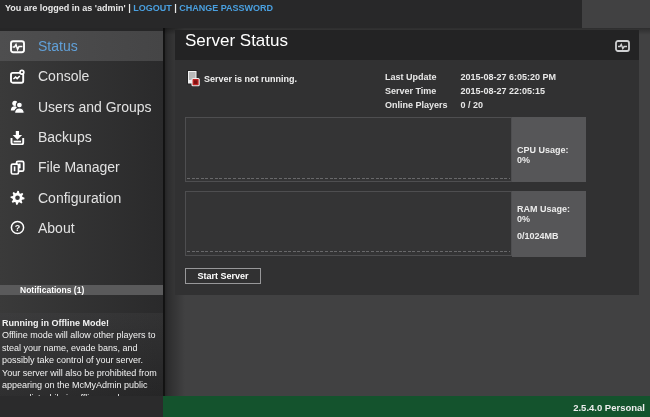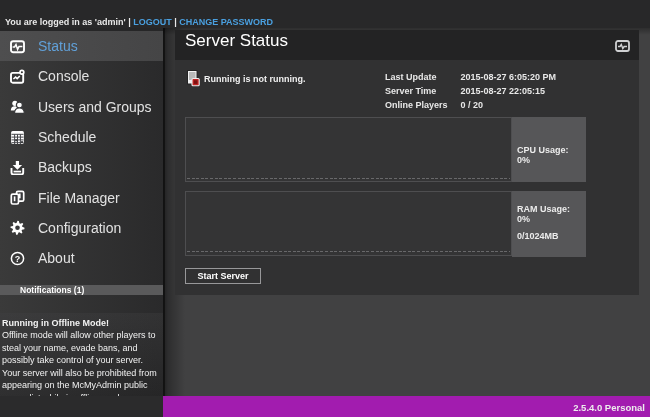--- a/index.html
+++ b/index.html
@@ -1,21 +1,21 @@
 <!DOCTYPE html>
 <html><head>
 <meta charset="utf-8">
 <style>
 * { margin:0; padding:0; box-sizing:border-box; }
 html,body { width:650px; height:417px; overflow:hidden; }
 body { font-family:"Liberation Sans", sans-serif; background:#414142; position:relative; }
 #topbar {
-  position:absolute; left:0; top:0; width:650px; height:28px;
+  position:absolute; left:0; top:0; width:582px; height:28px;
   background:#282829; color:#e9e9e9; font-size:9px; font-weight:bold;
-  line-height:12px; padding-top:16px; padding-left:5px;
+  line-height:12px; padding-top:2px; padding-left:5px;
 }
 #topbar a { color:#4aa0e0; text-decoration:none; }
 #sidebar {
   position:absolute; left:0; top:28px; width:163px; height:389px;
   background:linear-gradient(to right,#3a3a3a,#2a2a2b);
 }
 #sidegap { position:absolute; left:0; top:0; width:163px; height:3px; background:#262627; }
 ul.menu { list-style:none; position:absolute; top:3px; left:0; width:163px; }
 ul.menu li {
   height:30.3px; display:flex; align-items:center;
@@ -81,21 +81,21 @@
 #gbox2 { top:131.5px; height:66px; padding-top:13px; }
 #gbox2 .mb { margin-top:7px; }
 #startbtn {
   position:absolute; left:10px; top:208px; width:76px; height:16px;
   border:1px solid #98989a; background:transparent;
   color:#ffffff; font-size:9px; font-weight:bold; text-align:center; line-height:14px;
   font-family:"Liberation Sans", sans-serif;
 }
 #bottombar {
   position:absolute; left:0; top:396px; width:650px; height:21px;
-  background:#a21caf; color:#ededed; font-size:9.5px; font-weight:bold;
+  background:#14532d; color:#ededed; font-size:9.5px; font-weight:bold;
   line-height:23.5px; text-align:right; padding-right:5px;
 }
 #bottomleft {
   position:absolute; left:0; top:396px; width:163px; height:21px;
   background:#2b2b2c; z-index:2;
 }
 </style>
 </head>
 <body>
 <div id="topbar">You are logged in as 'admin' | <a>LOGOUT</a> | <a>CHANGE PASSWORD</a></div>
@@ -119,37 +119,20 @@
       <span class="lbl">Console</span>
     </li>
     <li>
       <svg class="ic" viewBox="0 0 15 15">
           <circle cx="4.9" cy="4.3" r="2.6" fill="#fff"></circle>
           <path d="M0.8 11.6 q0 -4.3 4.1 -4.3 q2 0 3 1.1 l-1.5 3.2 Z" fill="#fff"></path>
           <circle cx="9.4" cy="6.1" r="3" fill="#fff" stroke="#38393b" stroke-width="1.2"></circle>
           <path d="M4.5 14.3 q0 -5.3 4.9 -5.3 q4.9 0 4.9 5.3 Z" fill="#fff" stroke="#38393b" stroke-width="1.2"></path>
         </svg>
       <span class="lbl">Users and Groups</span>
-    </li>
-    <li>
-      <svg class="ic" viewBox="0 0 15 15">
-          <rect x="1.1" y="1.1" width="12.8" height="12.8" rx="1.6" fill="#fff"></rect>
-          <g stroke="#45464a" stroke-width="1">
-            <line x1="1.5" y1="4.3" x2="13.5" y2="4.3"></line>
-            <line x1="1.5" y1="7.1" x2="13.5" y2="7.1"></line>
-            <line x1="1.5" y1="9.9" x2="13.5" y2="9.9"></line>
-            <line x1="1.5" y1="12.7" x2="13.5" y2="12.7"></line>
-            <line x1="4.6" y1="4.3" x2="4.6" y2="14"></line>
-            <line x1="7.5" y1="4.3" x2="7.5" y2="14"></line>
-            <line x1="10.4" y1="4.3" x2="10.4" y2="14"></line>
-          </g>
-          <rect x="5.2" y="9.3" width="2.2" height="2" fill="#3a3b3d"></rect>
-          <rect x="10.9" y="11.2" width="2.2" height="1.8" fill="#3a3b3d"></rect>
-        </svg>
-      <span class="lbl">Schedule</span>
     </li>
     <li>
       <svg class="ic" viewBox="0 0 15 15">
           <path d="M5.8 0.9 h3.2 v4 h3.1 L7.4 9.7 2.7 4.9 h3.1 Z" fill="#fff"></path>
           <path d="M1.5 7.9 v4.7 a1.9 1.9 0 0 0 1.9 1.9 h7.9 a1.9 1.9 0 0 0 1.9 -1.9 V7.9" fill="none" stroke="#fff" stroke-width="1.9"></path>
           <rect x="3.6" y="10.7" width="7.5" height="1.7" fill="#fff"></rect>
         </svg>
       <span class="lbl">Backups</span>
     </li>
     <li>
@@ -200,21 +183,21 @@
       <rect x="0.5" y="0.5" width="9.5" height="13.5" fill="#f2f2f2" stroke="#242424" stroke-width="1"></rect>
       <g stroke="#808080" stroke-width="1">
           <line x1="2" y1="3" x2="8.5" y2="3"></line>
           <line x1="2" y1="5" x2="8.5" y2="5"></line>
           <line x1="2" y1="7" x2="8.5" y2="7"></line>
           <line x1="2" y1="9" x2="6" y2="9"></line>
         </g>
       <rect x="5" y="8.5" width="7.2" height="7.2" rx="1" fill="#c32424" stroke="#ececec" stroke-width="1.1"></rect>
       <rect x="6.8" y="10.3" width="3.6" height="3.6" fill="#7d1212"></rect>
     </svg>
-    <div id="srvtxt">Running is not running.</div>
+    <div id="srvtxt">Server is not running.</div>
     <div id="info">
       <div class="lb" style="top:0">Last Update</div>
         <div class="vl" style="top:0">2015-08-27 6:05:20 PM</div>
       <div class="lb" style="top:14.1px">Server Time</div>
         <div class="vl" style="top:14.1px">2015-08-27 22:05:15</div>
       <div class="lb" style="top:28.2px">Online Players</div>
         <div class="vl" style="top:28.2px">0 / 20</div>
     </div>
     <div class="plot" id="plot1">
         <div class="dash"></div>

